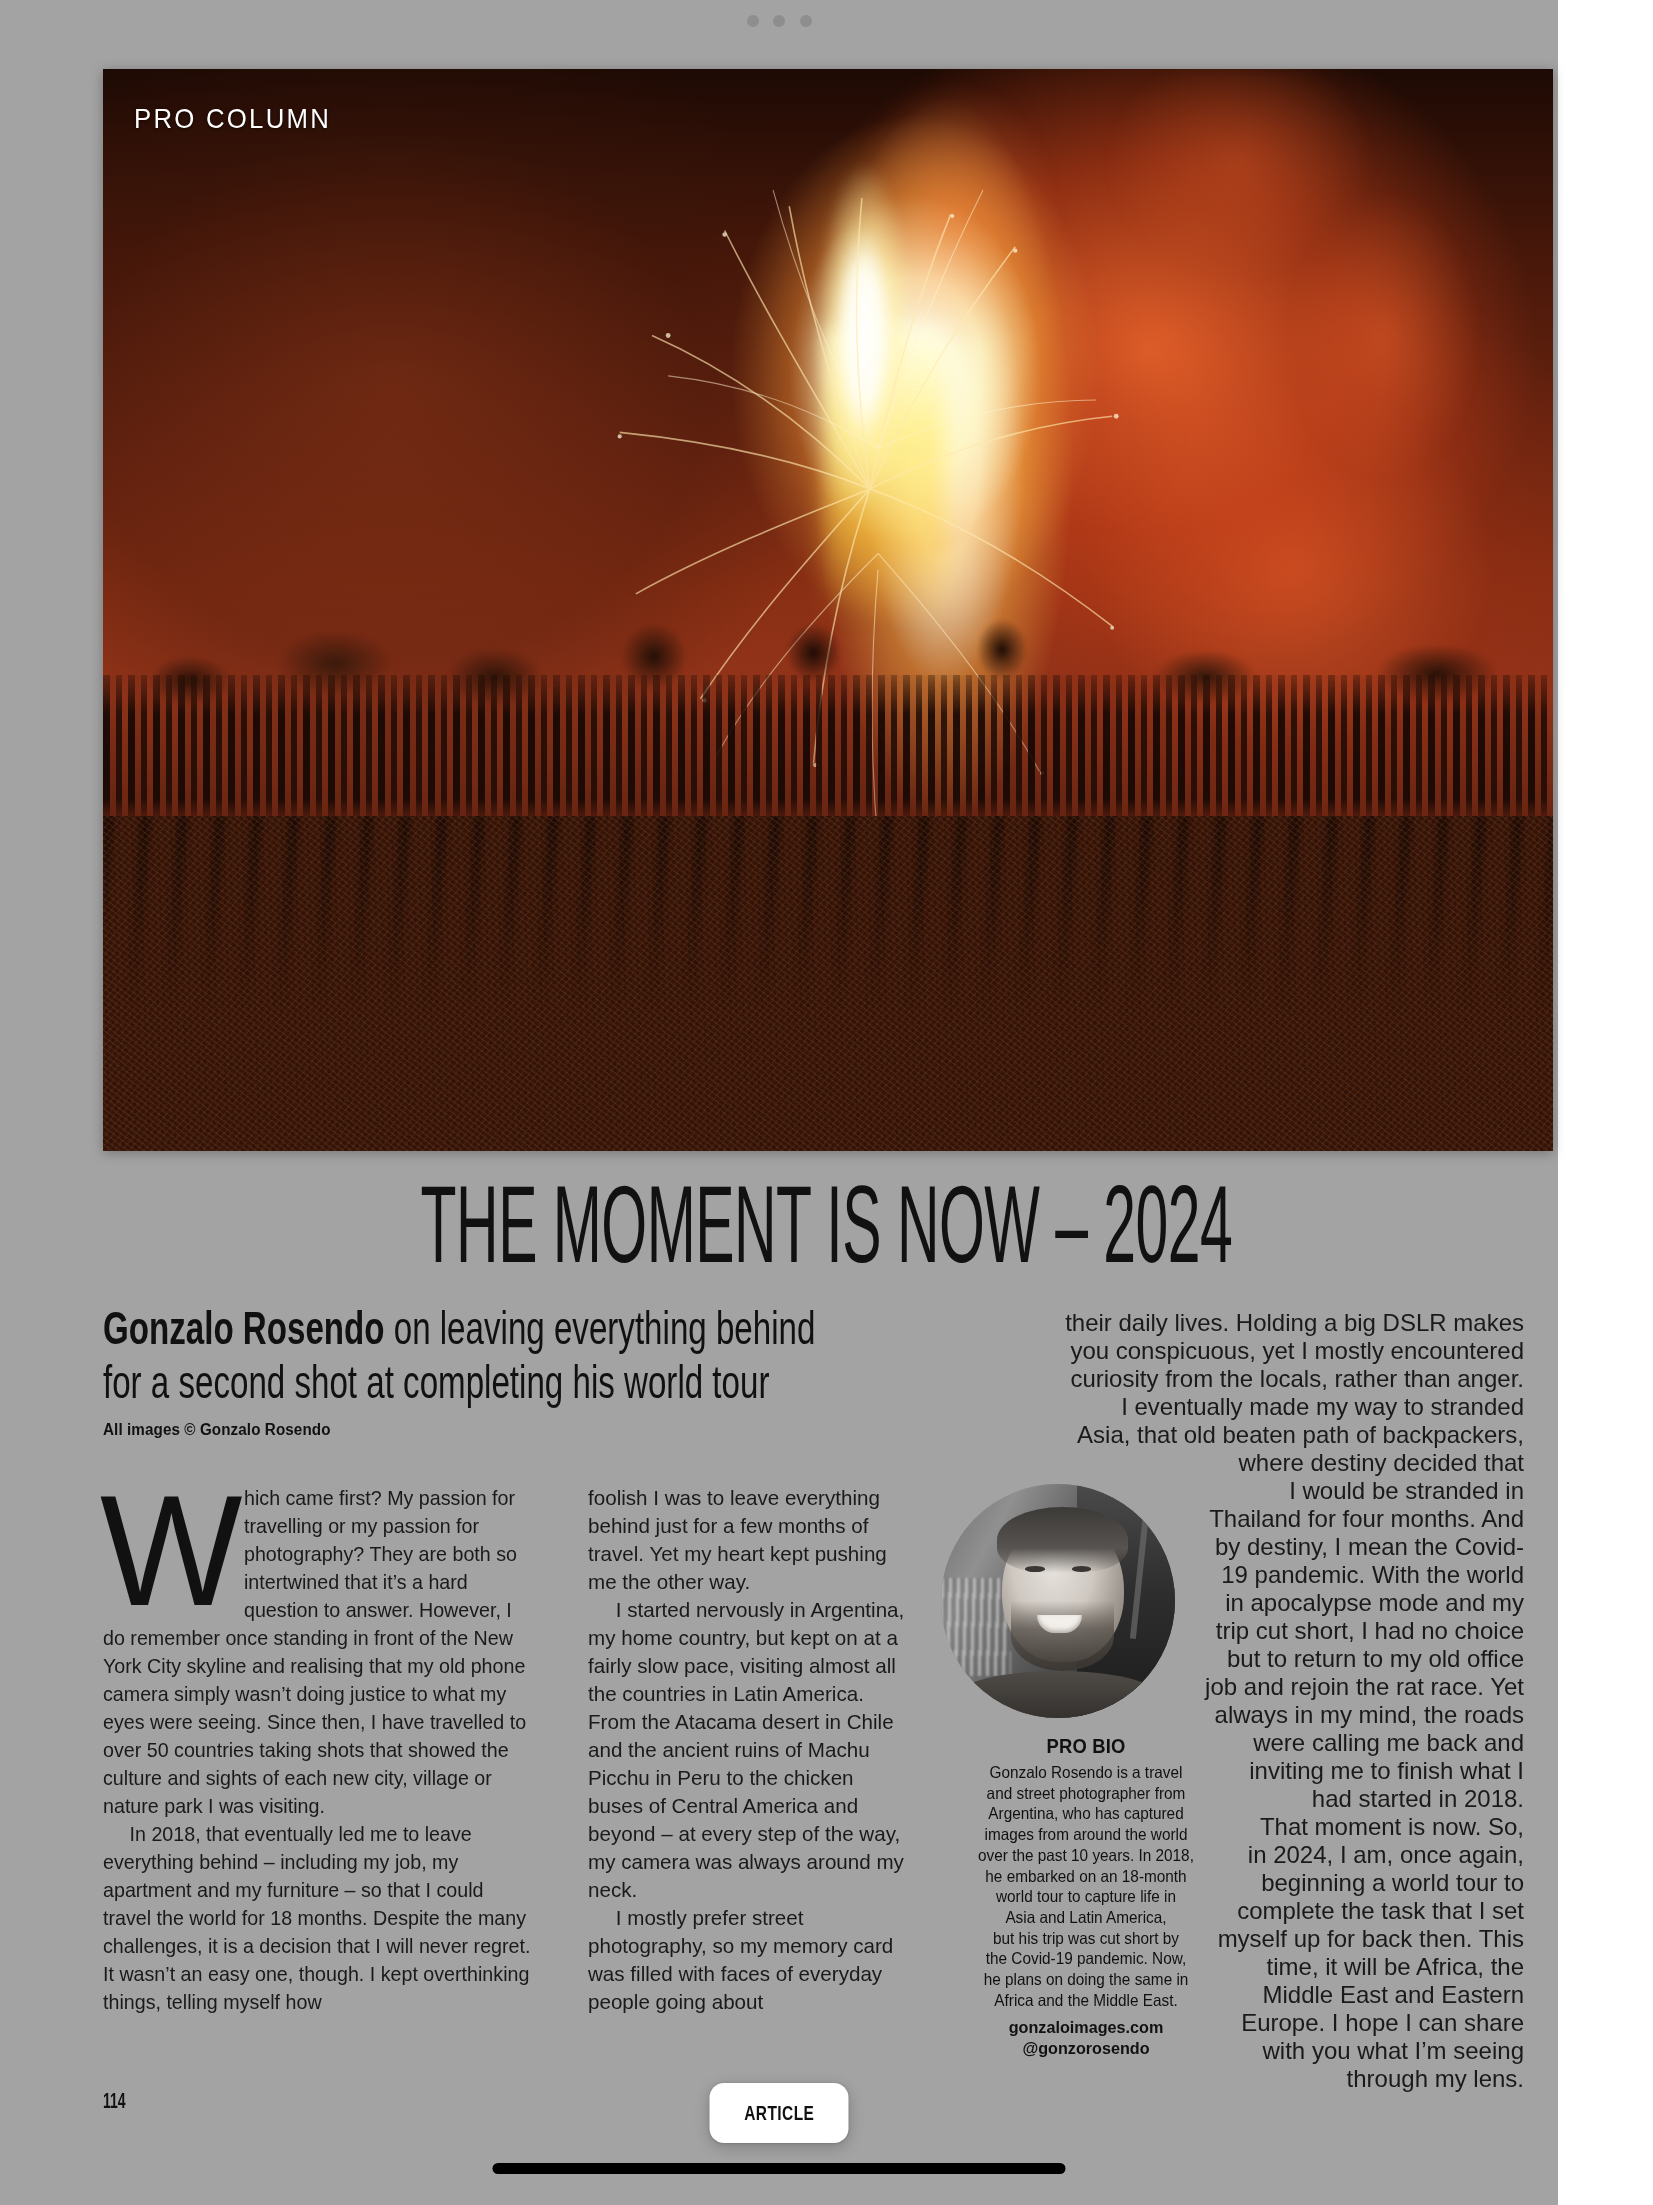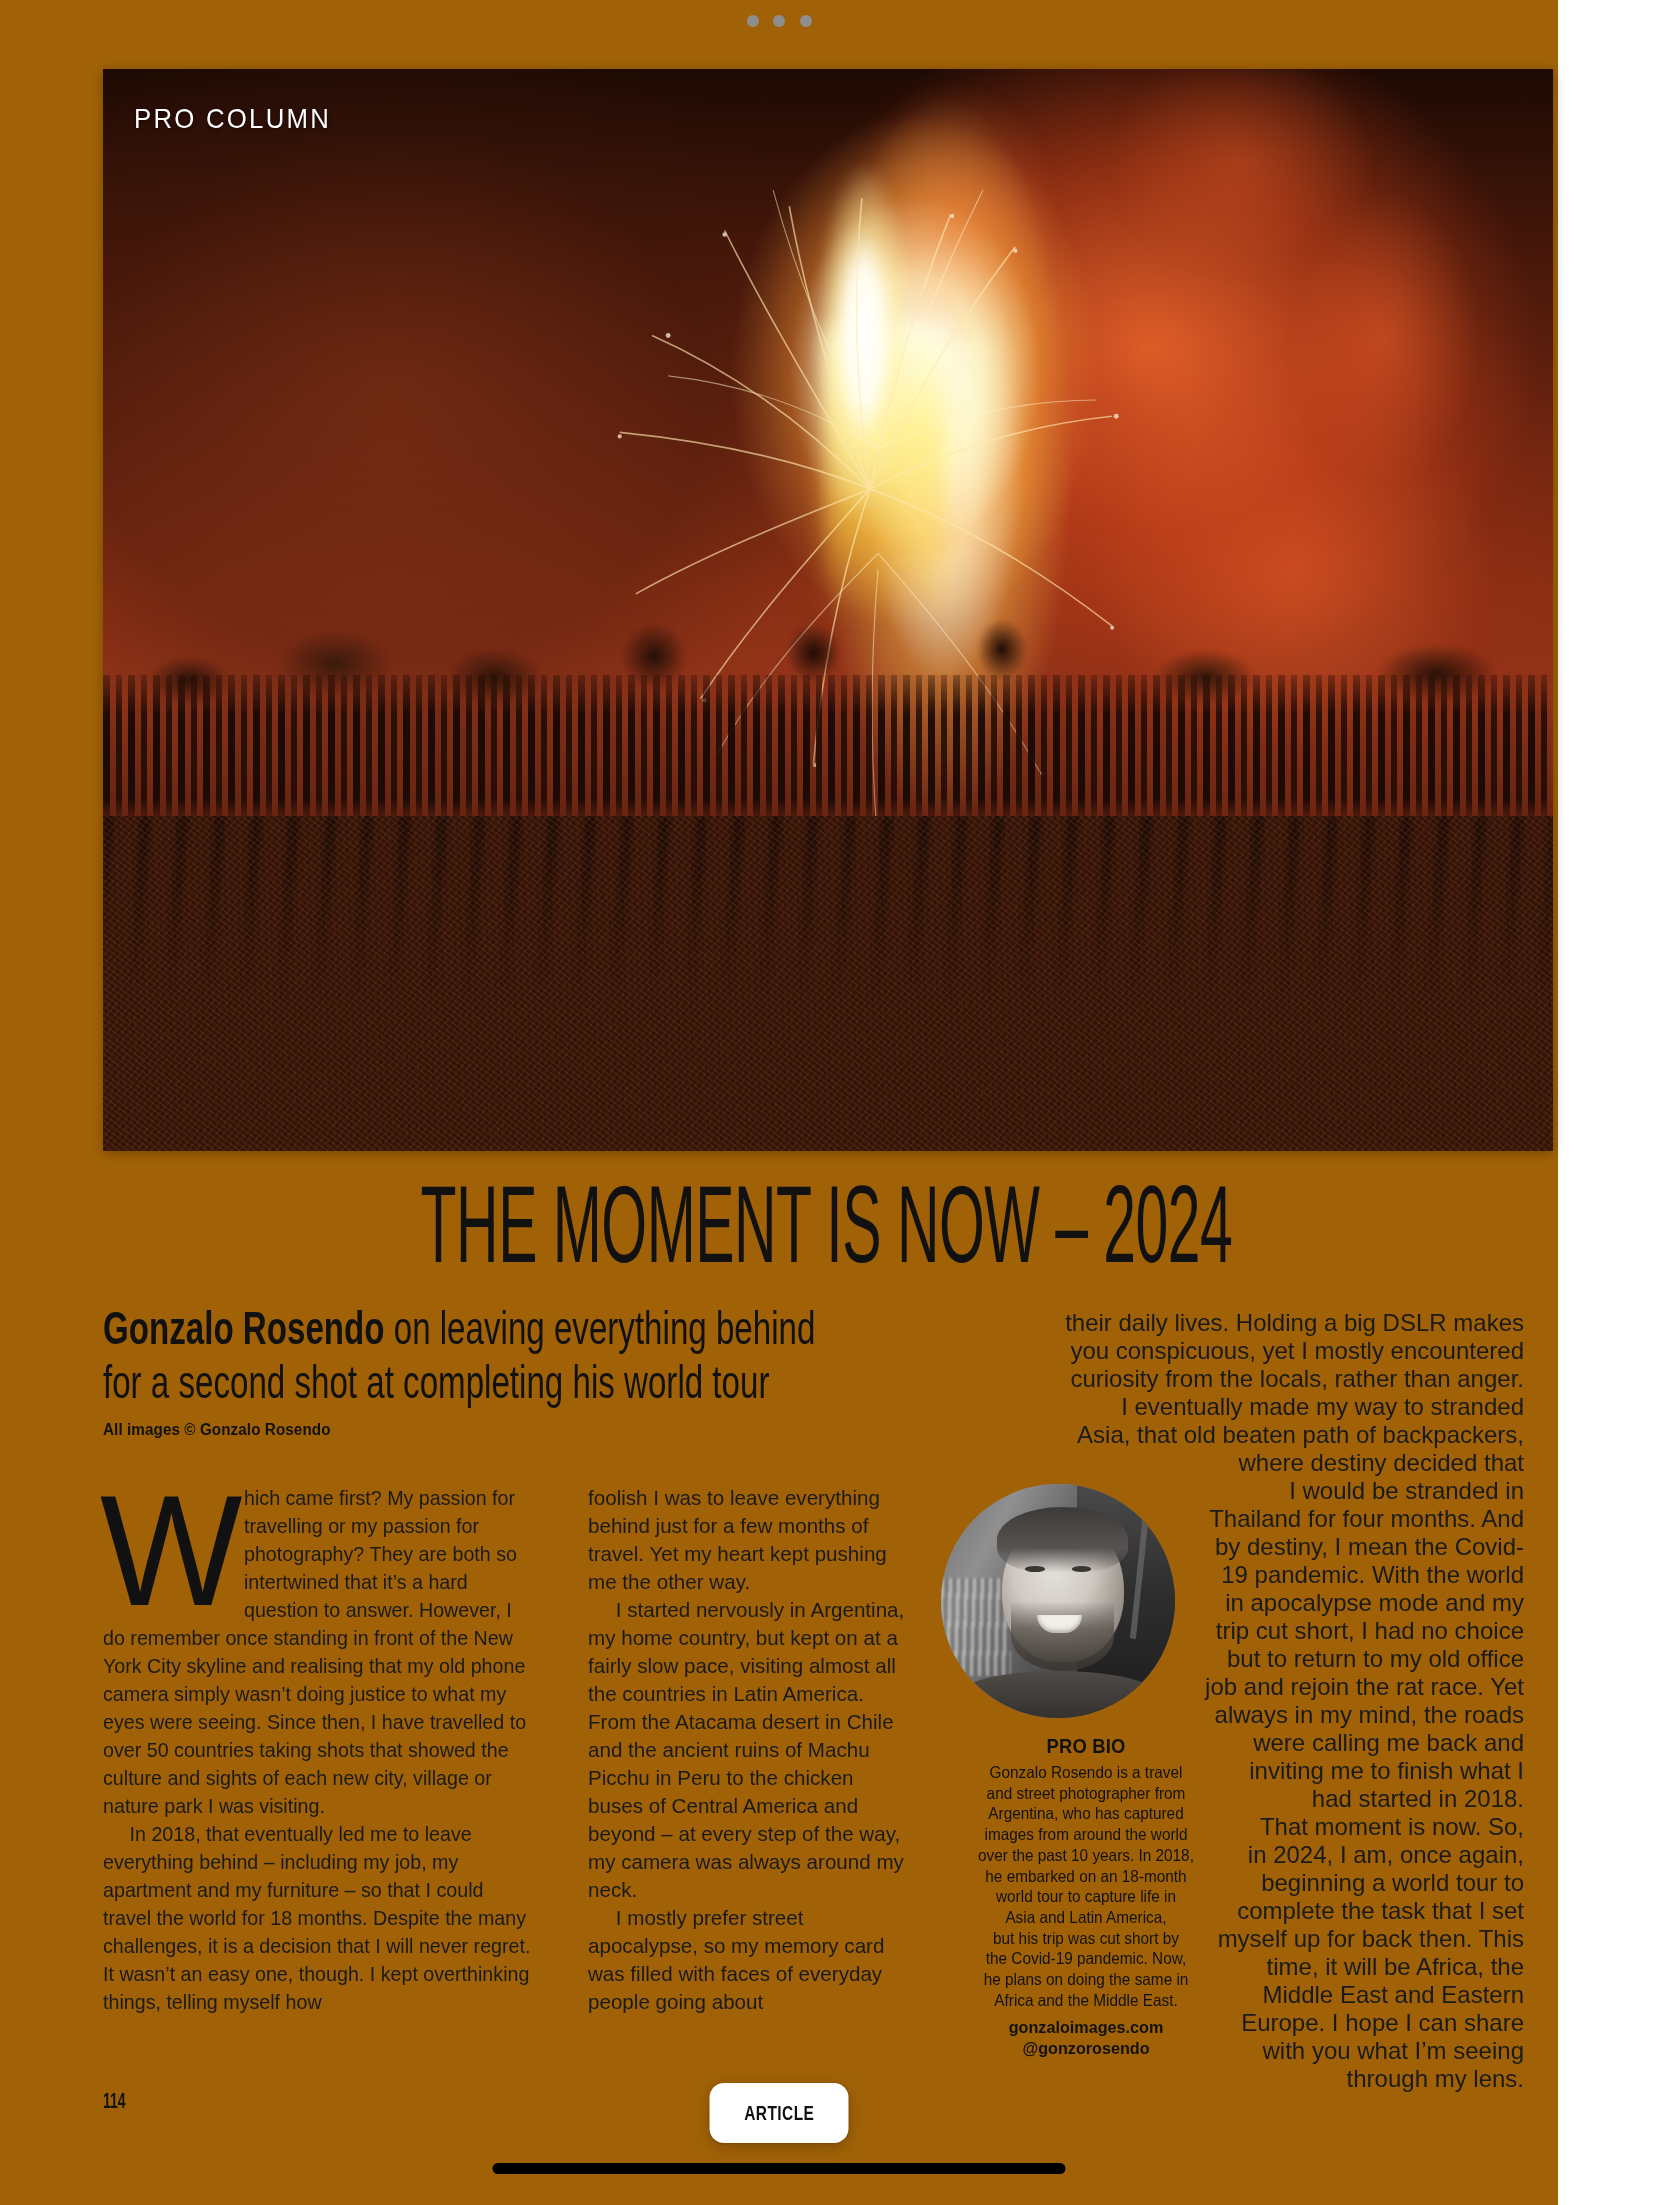--- a/index.html
+++ b/index.html
@@ -2,21 +2,21 @@
 <html style="font-size:13px"><head>
 <meta charset="utf-8">
 <style>
   * { margin:0; padding:0; box-sizing:border-box; }
   html, body {
     width:1653px; height:2205px;
     background:#ffffff;
     font-family:"Liberation Sans", sans-serif;
     overflow:hidden;
   }
-  .page { position:relative; width:1558px; height:2205px; background:#a16207; }
+  .page { position:relative; width:1558px; height:2205px; background:#a3a3a3; }
 
   
   .dots { position:absolute; top:14.5px; left:0; width:100%; display:flex;
           justify-content:center; gap:14.5px; }
   .dot { width:12px; height:12px; border-radius:50%; background:#8e8e8e; }
 
   
   .hero {
     position:absolute; left:103px; top:69px; width:1450px; height:1082px;
     overflow:hidden;
@@ -333,21 +333,21 @@
 
   <div class="col col1">
     <span class="dropcap">W</span>
     <p>hich came first? My passion for travelling or my passion for photography? They are both so intertwined that it’s a hard question to answer. However, I do remember once standing in front of the New York City skyline and realising that my old phone camera simply wasn’t doing justice to what my eyes were seeing. Since then, I have travelled to over 50 countries taking shots that showed the culture and sights of each new city, village or nature park I was visiting.</p>
     <p>In 2018, that eventually led me to leave everything behind – including my job, my apartment and my furniture – so that I could travel the world for 18 months. Despite the many challenges, it is a decision that I will never regret. It wasn’t an easy one, though. I kept overthinking things, telling myself how</p>
   </div>
 
   <div class="col col2">
     <p>foolish I was to leave everything behind just for a few months of travel. Yet my heart kept pushing me the other way.</p>
     <p>I started nervously in Argentina, my home country, but kept on at a fairly slow pace, visiting almost all the countries in Latin America. From the Atacama desert in Chile and the ancient ruins of Machu Picchu in Peru to the chicken buses of Central America and beyond – at every step of the way, my camera was always around my neck.</p>
-    <p>I mostly prefer street apocalypse, so my memory card was filled with faces of everyday people going about</p>
+    <p>I mostly prefer street photography, so my memory card was filled with faces of everyday people going about</p>
   </div>
 
   <div class="col col3">
     <p>their daily lives. Holding a big DSLR makes you conspicuous, yet I mostly encountered curiosity from the locals, rather than anger.</p>
     <p>I eventually made my way to stranded Asia, that old beaten path of backpackers,</p>
     <p class="narrow">where destiny decided that I would be stranded in Thailand for four months. And by destiny, I mean the Covid-19 pandemic. With the world in apocalypse mode and my trip cut short, I had no choice but to return to my old office job and rejoin the rat race. Yet always in my mind, the roads were calling me back and inviting me to finish what I had started in 2018.</p>
     <p class="narrow">That moment is now. So, in 2024, I am, once again, beginning a world tour to complete the task that I set myself up for back then. This time, it will be Africa, the Middle East and Eastern Europe. I hope I can share with you what I’m seeing through my lens.</p>
   </div>
 
   <div class="portrait">

